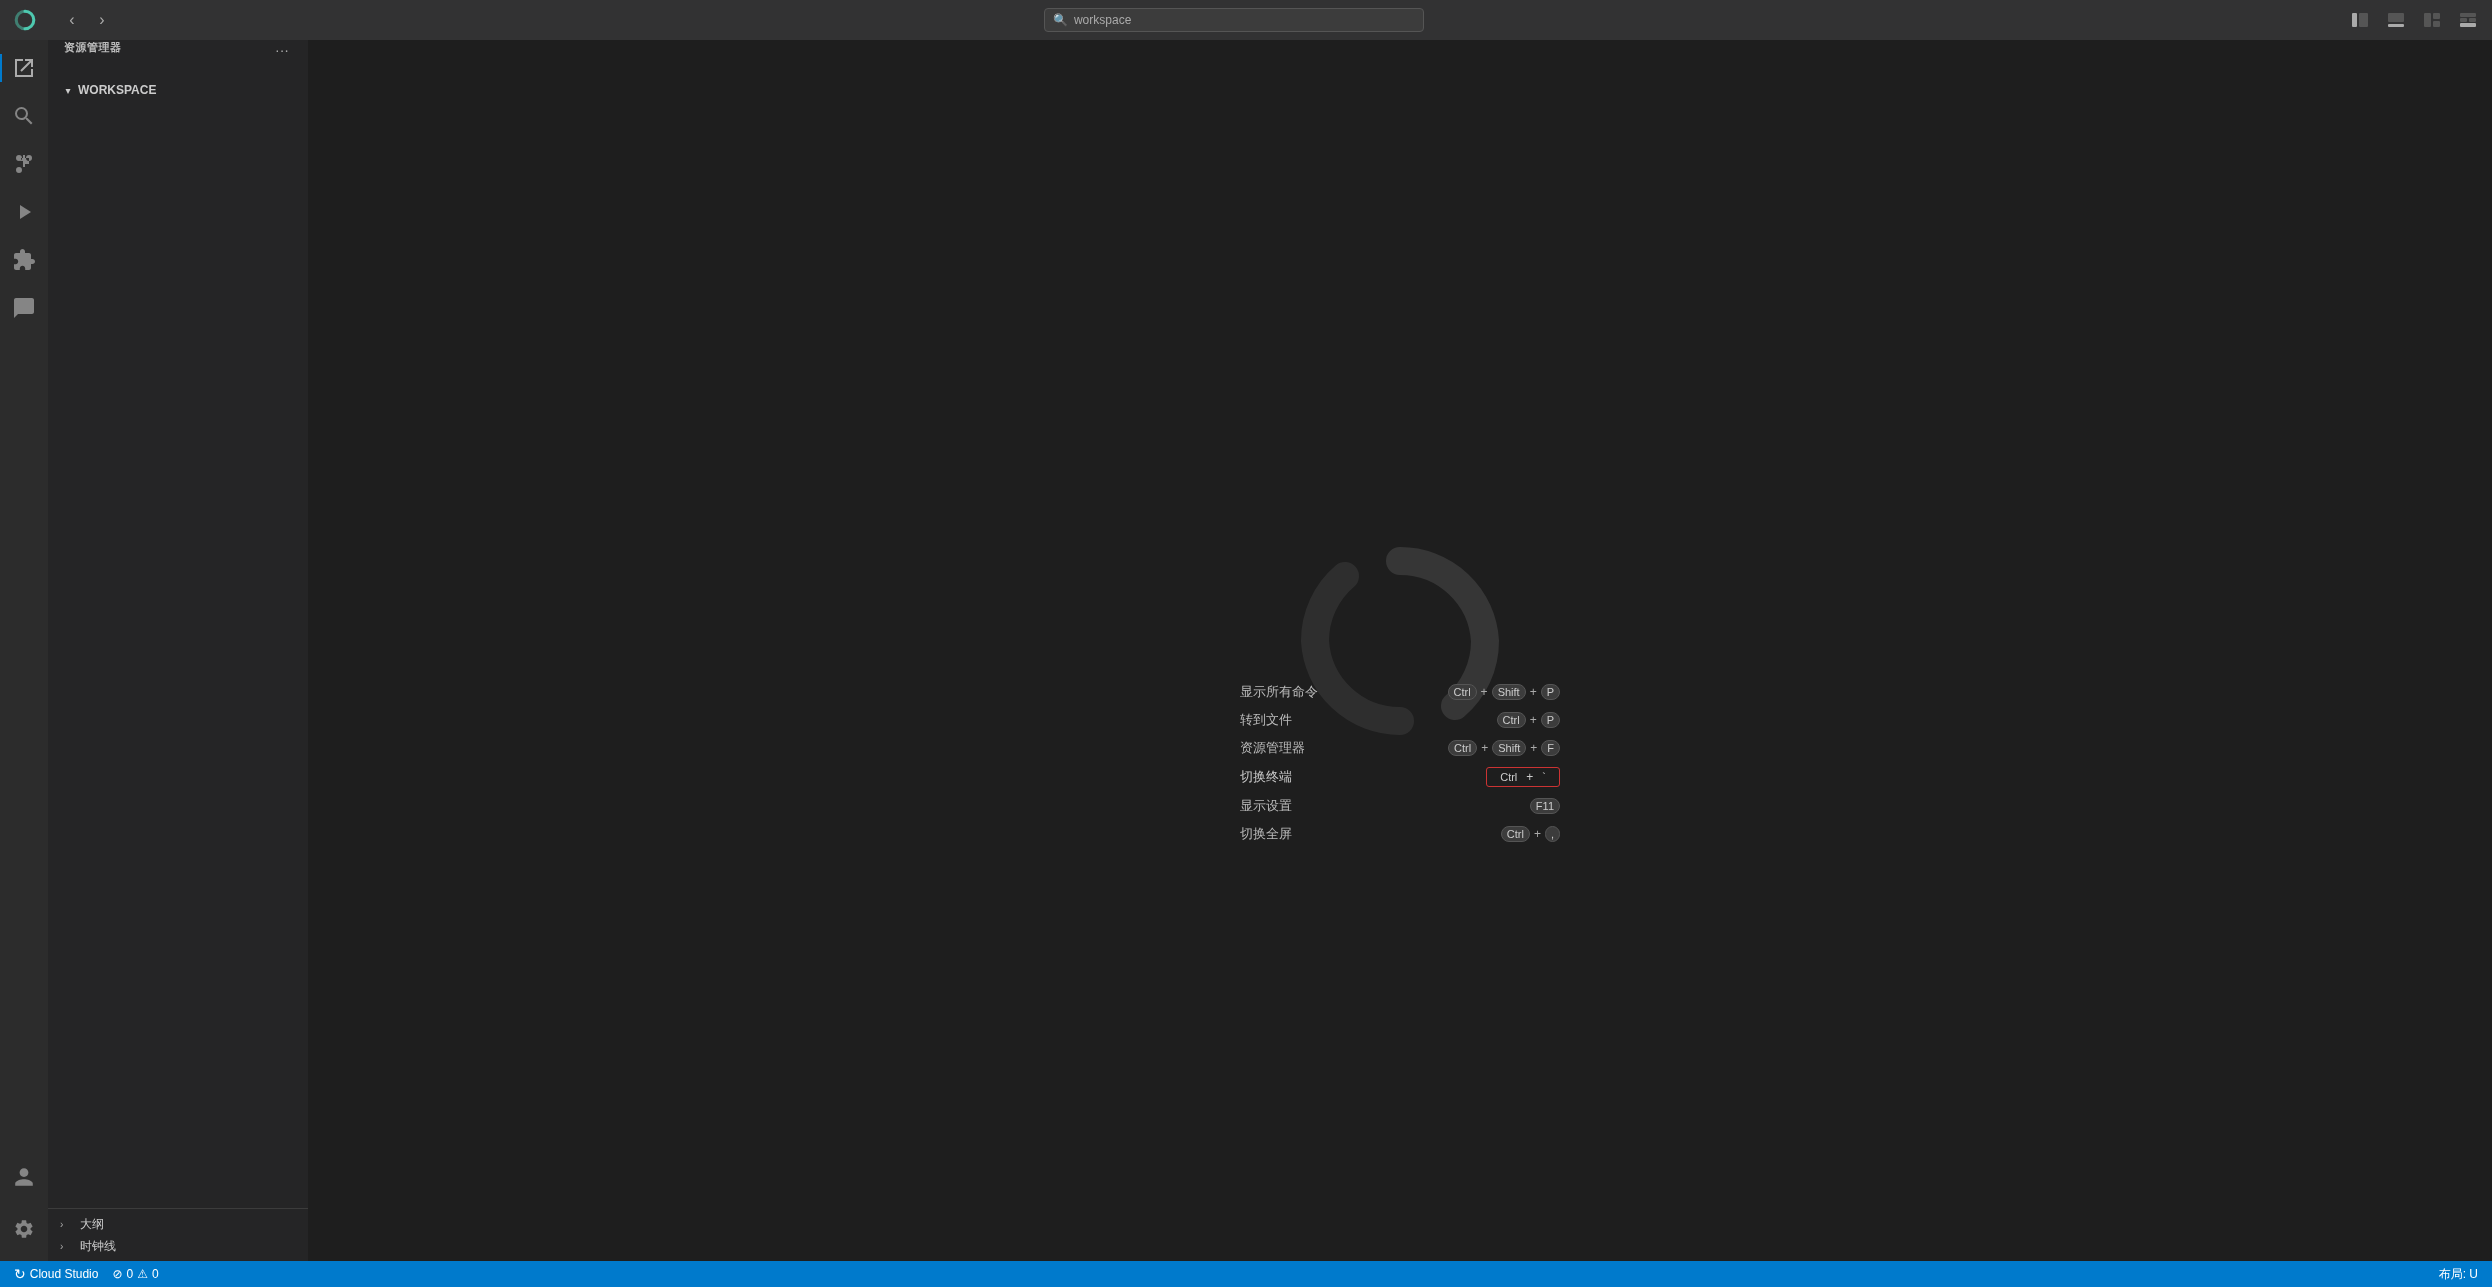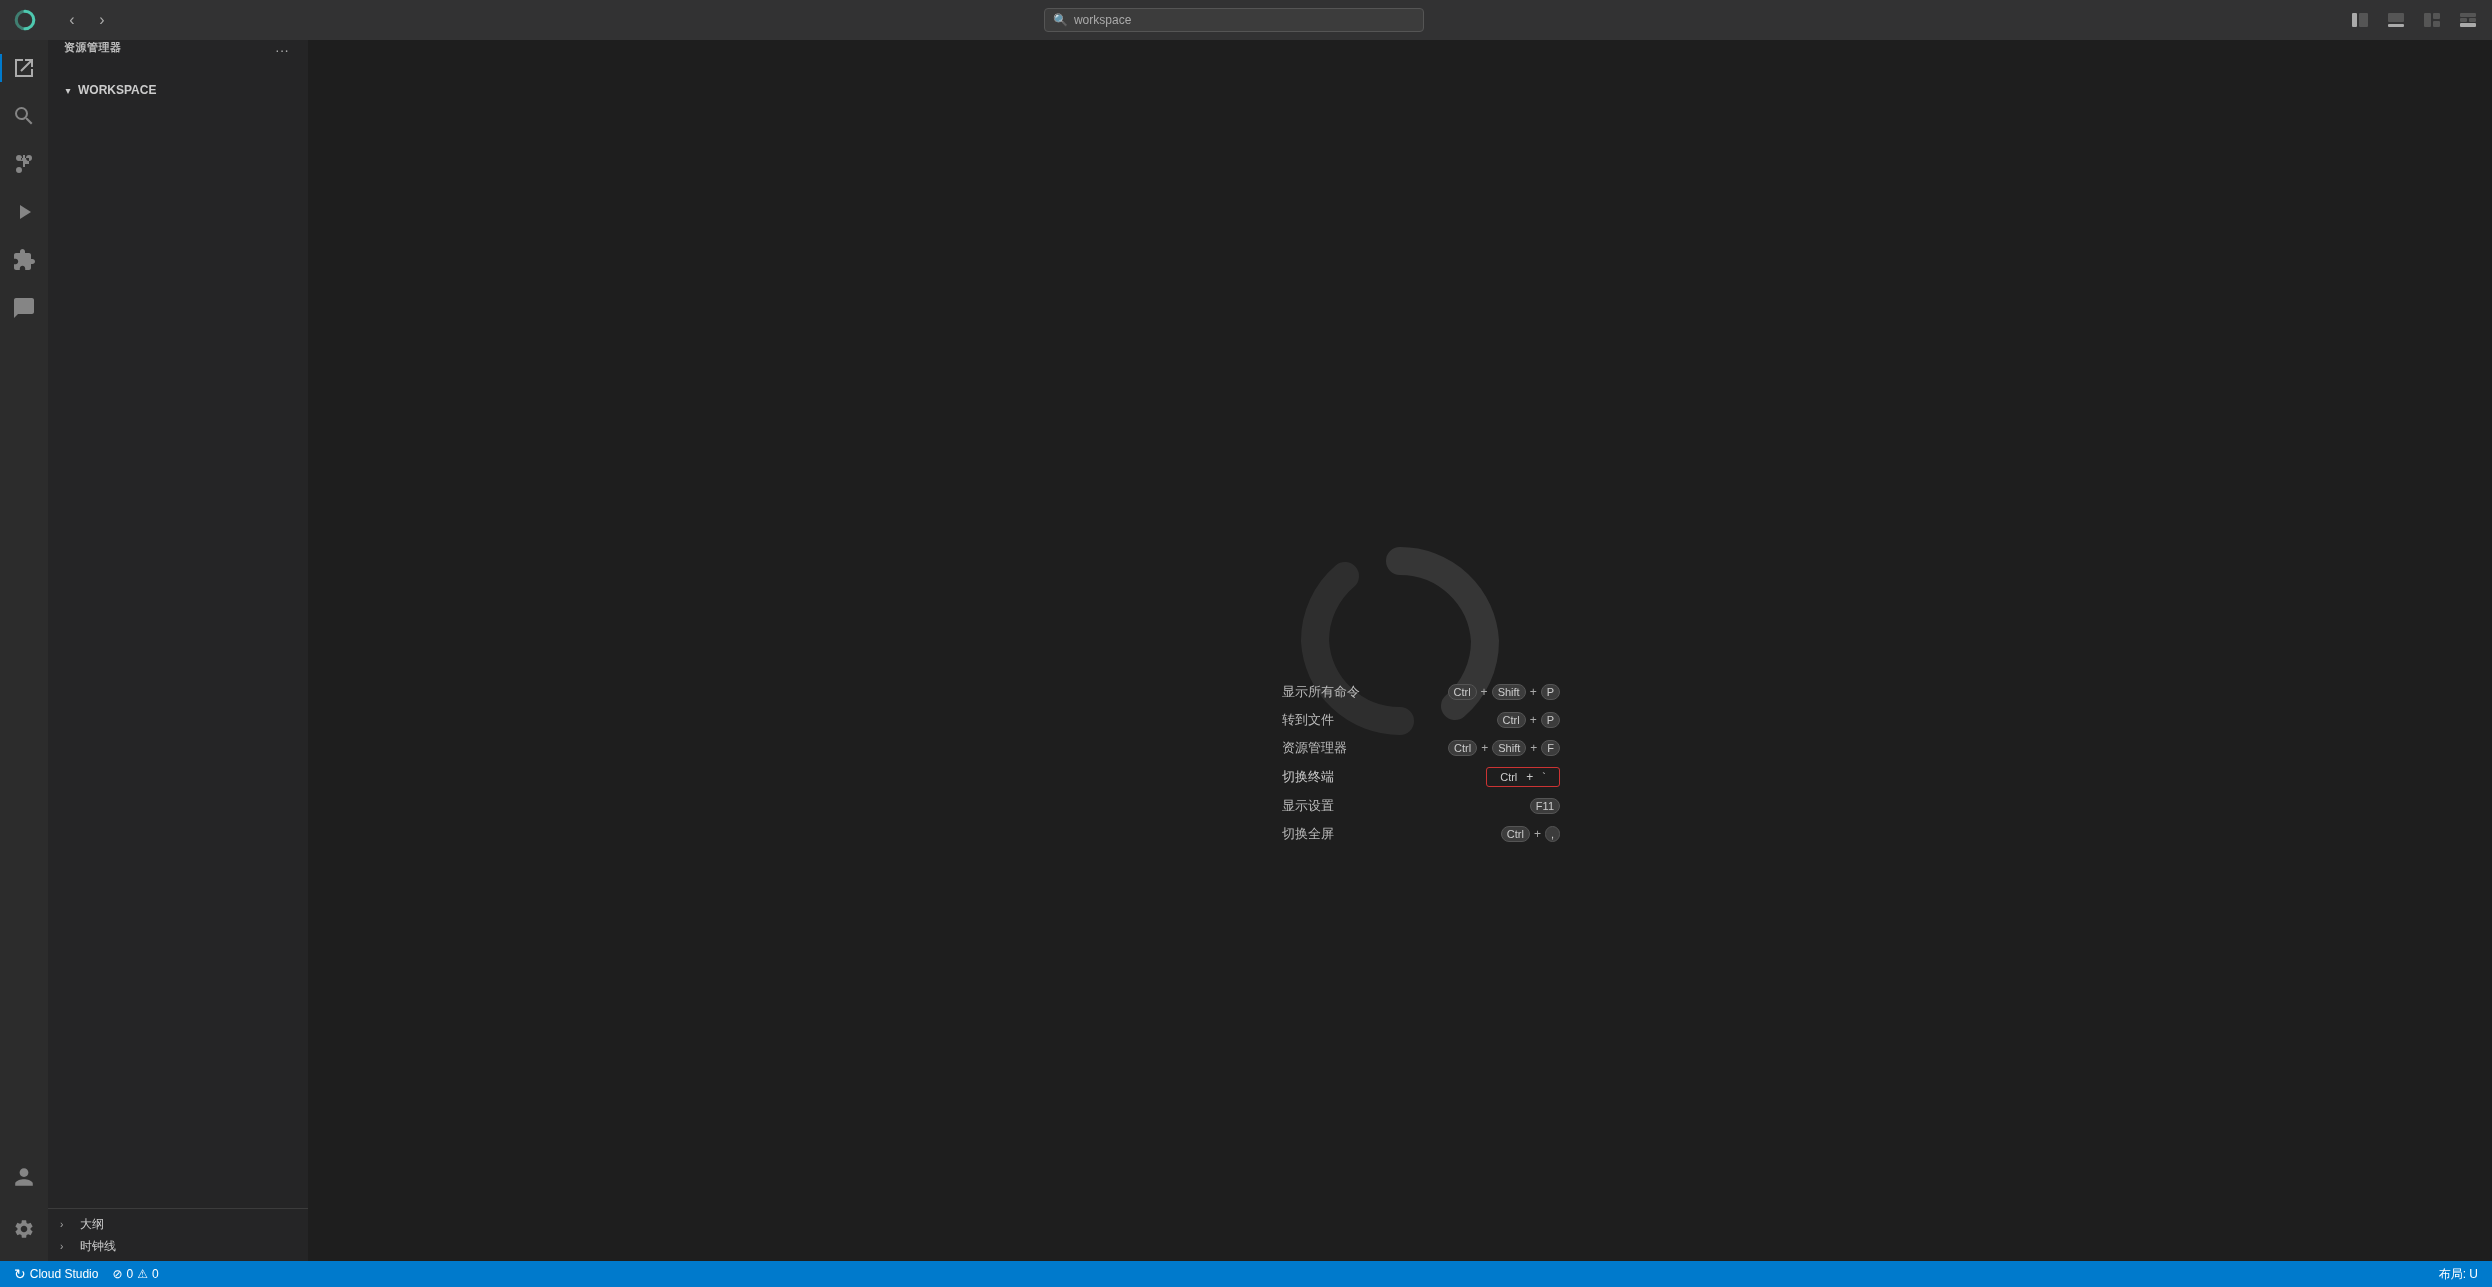--- a/index.html
+++ b/index.html
@@ -297,21 +297,20 @@
     .shortcut-row {
       display: flex;
       align-items: center;
       justify-content: space-between;
       gap: 24px;
     }
     .shortcut-label {
       font-size: 13px;
       color: #bbbbbb;
       white-space: nowrap;
-      margin-left: 42px;
     }
     .shortcut-keys {
       display: flex;
       align-items: center;
       gap: 4px;
       flex-shrink: 0;
     }
     .key-part {
       font-size: 12px;
       color: #aaaaaa;

